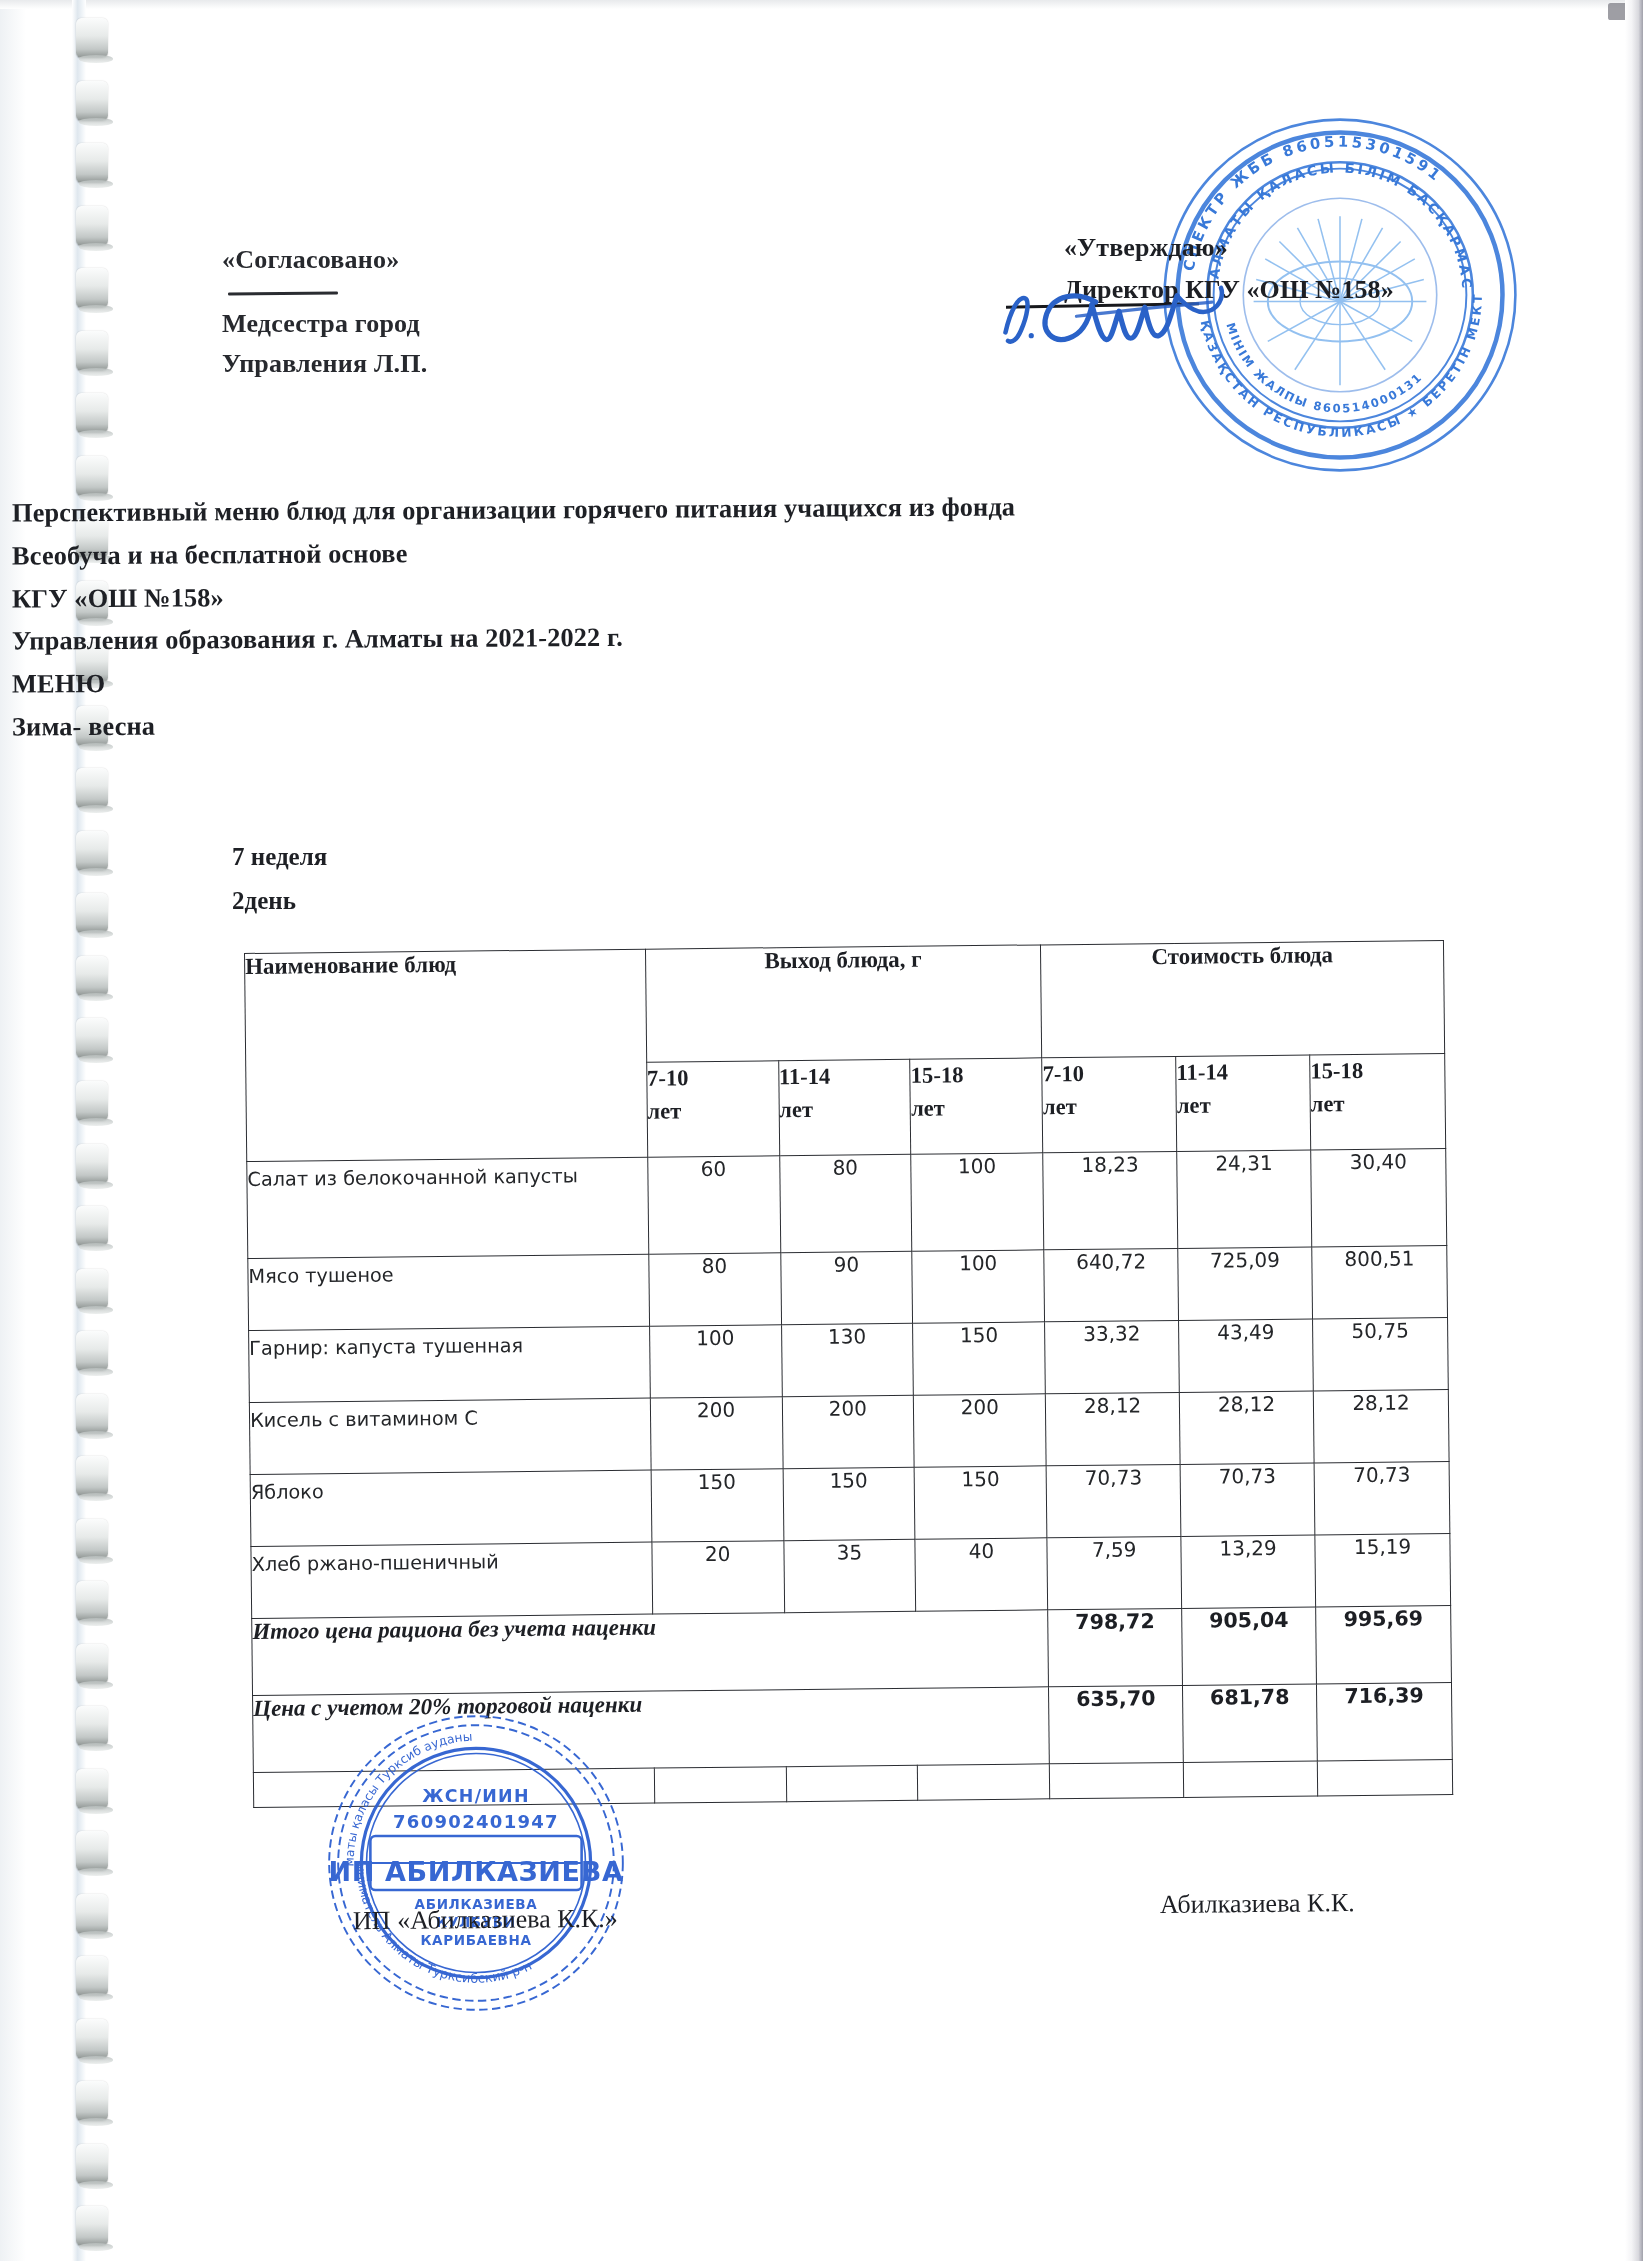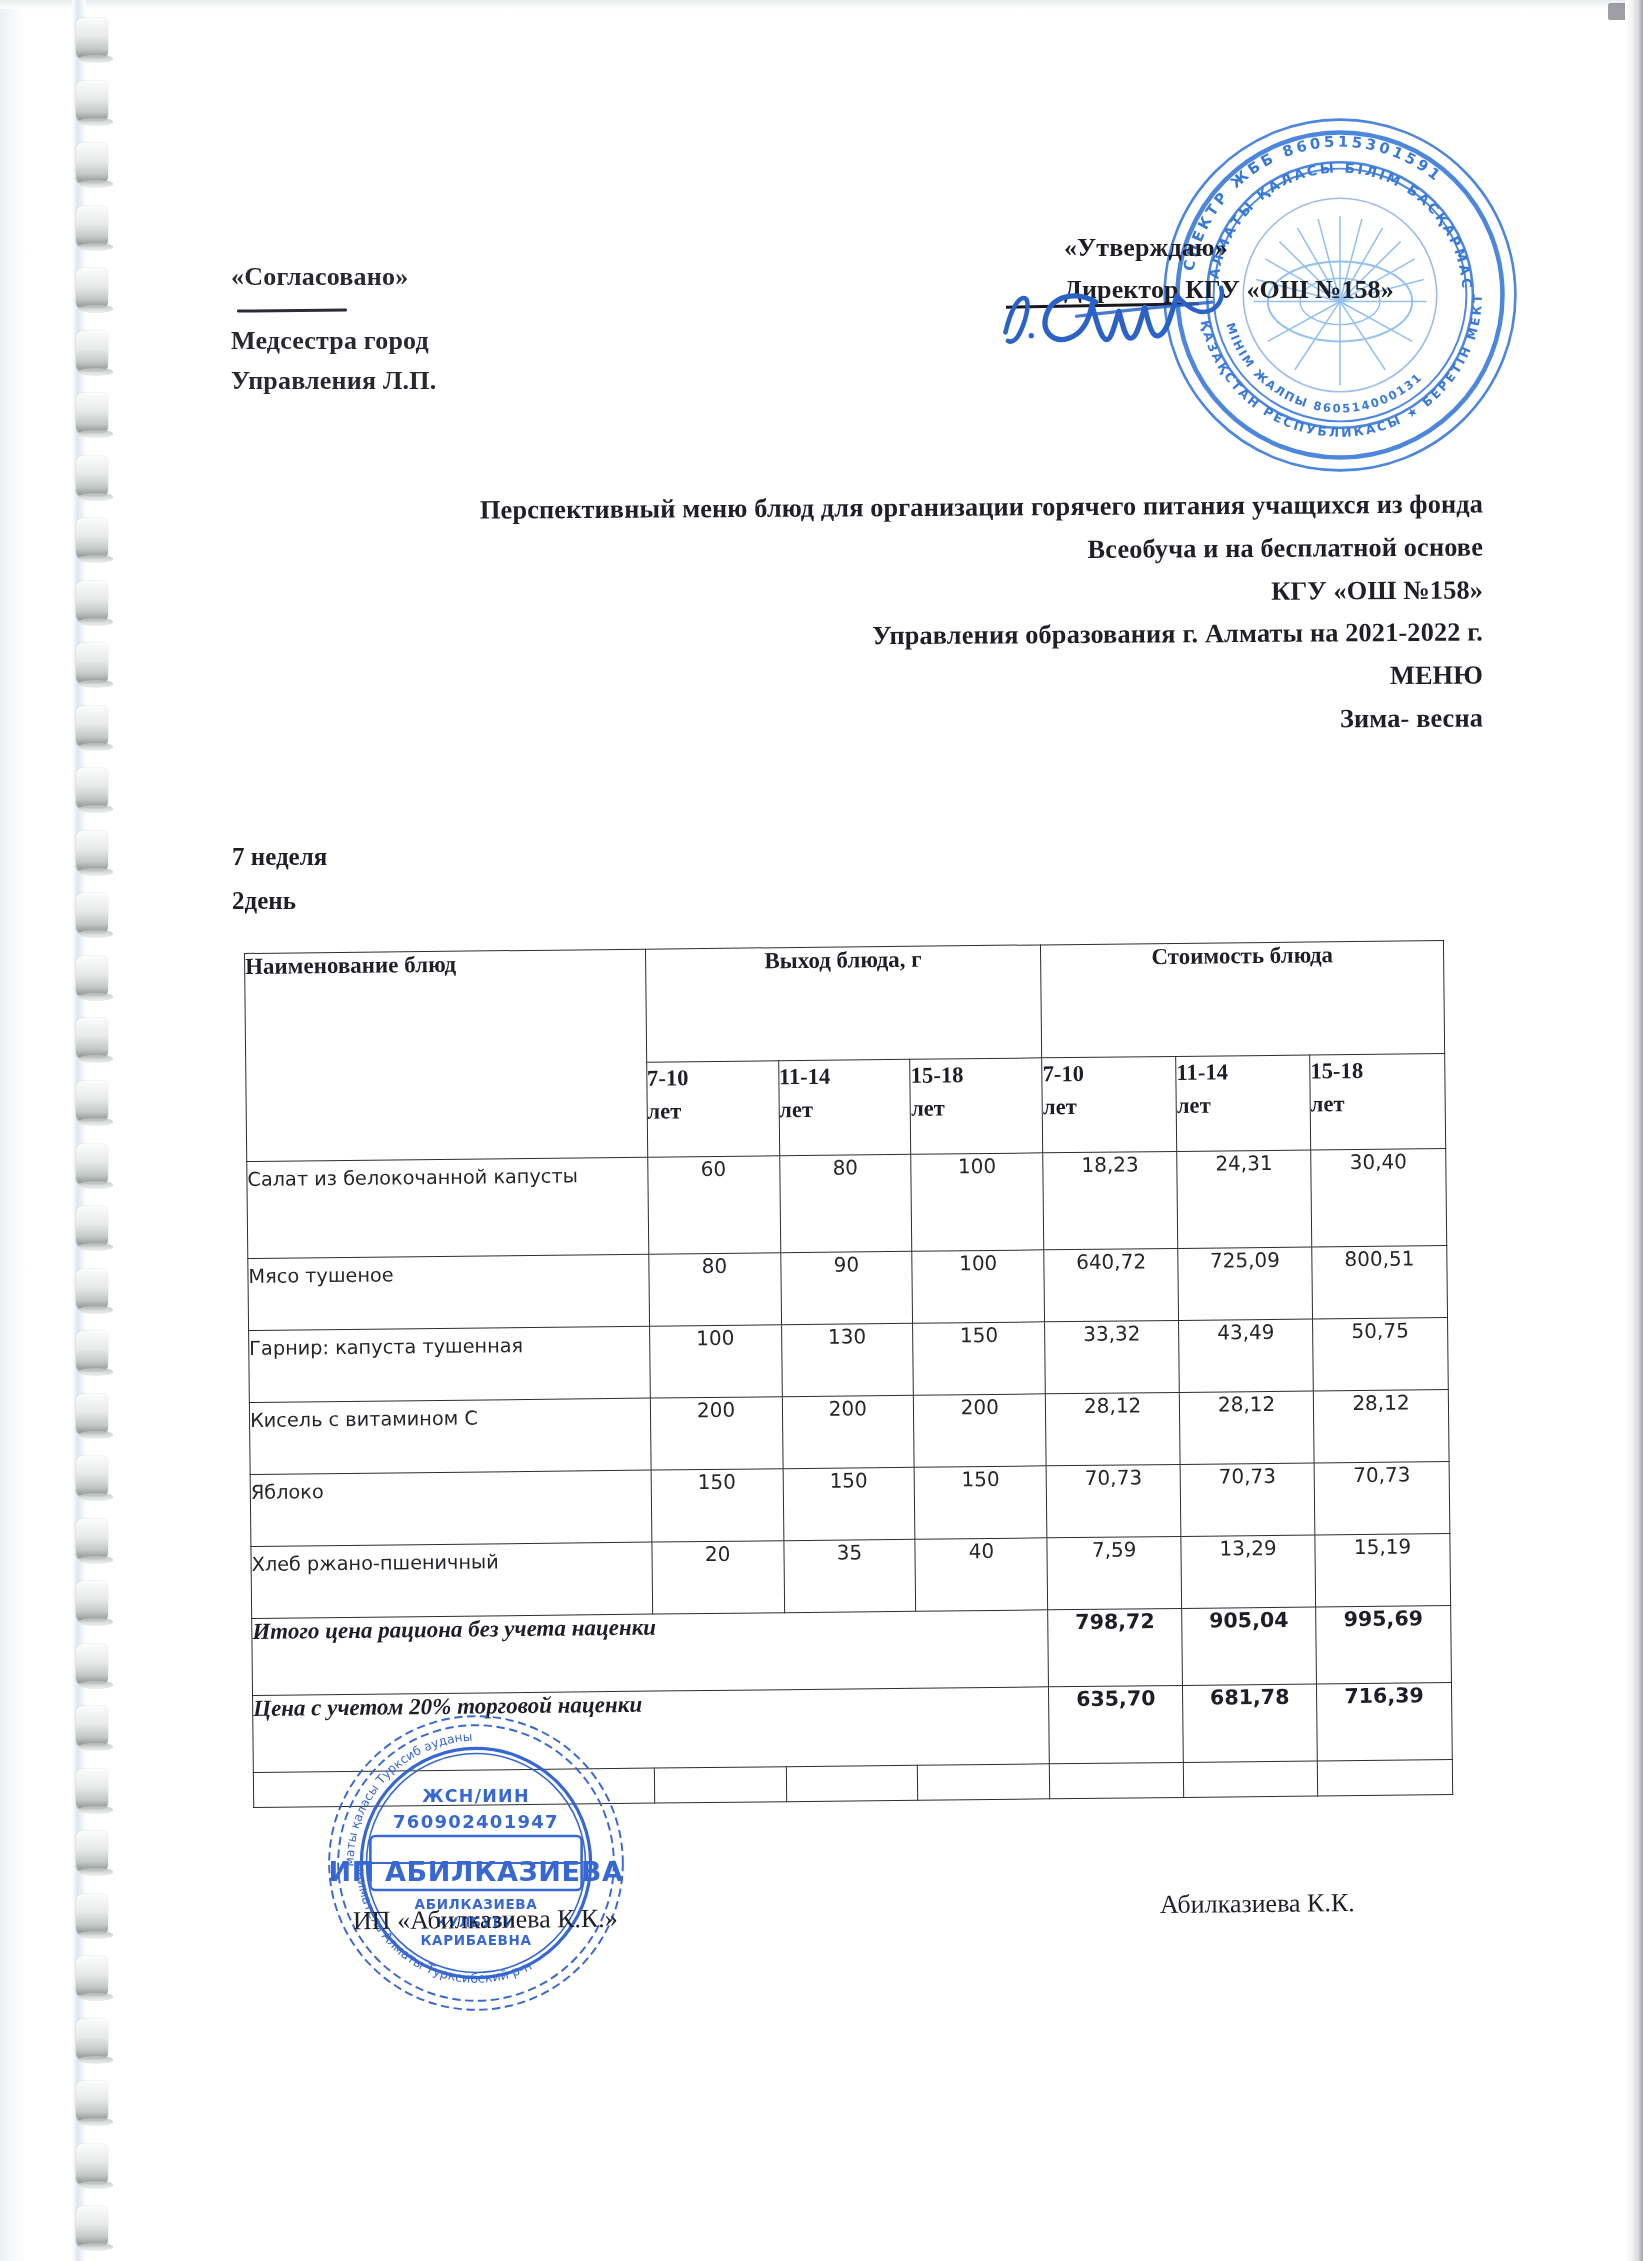--- a/index.html
+++ b/index.html
@@ -45,43 +45,42 @@
     box-shadow:0 0.6px 1.3px rgba(0,0,0,.25);
   }
   .coil::after{
     content:"";position:absolute;left:2.6px;right:-5.2px;bottom:-4.5px;height:7.7px;
     border-radius:50%;
     background:linear-gradient(to bottom,#b9bfbe,#e9eceb);
     opacity:.85;
   }
   
   .approve-left{
-    position:absolute;left:231px;top:240px;
+    position:absolute;left:222px;top:240px;
     font-weight:bold;font-size:26px;color:#27292e;line-height:1.55;
     letter-spacing:0.2px;
-    margin-top:17px;
   }
   .approve-left .rule{
     width:110px;height:3.2px;background:#2a2c31;margin:11.6px 0 9px 6.4px;border-radius:1.3px;
     transform:rotate(-.6deg);
   }
   .approve-right{
     position:absolute;left:1064px;top:227px;width:400px;
     font-weight:bold;font-size:26px;color:#1d1f24;line-height:1.62;
     letter-spacing:0.1px;z-index:6;
   }
   .approve-right .rule2{
     position:absolute;left:-58px;top:77px;width:193px;height:2.6px;
     background:#17181c;transform:rotate(-1deg);
   }
   
   .title-block{
     position:absolute;left:0;top:487px;width:1483px;
-    text-align:right;font-weight:bold;color:#1e2025;
-    font-size:26.4px;line-height:1.62;letter-spacing:0.1px;
+    text-align:left;font-weight:bold;color:#1e2025;
+    font-size:26.4px;line-height:1.62;letter-spacing:0.1px;padding-left:12px;
   }
   .title-block .l1{display:block;transform:rotate(-.35deg);}
   .wd{
     position:absolute;left:232px;top:835px;
     font-weight:bold;font-size:25px;color:#1e2025;line-height:1.75;
   }
   
   .tbl-wrap{
     position:absolute;left:244px;top:953px;width:1200px;
     transform:rotate(-.62deg);transform-origin:0 0;

